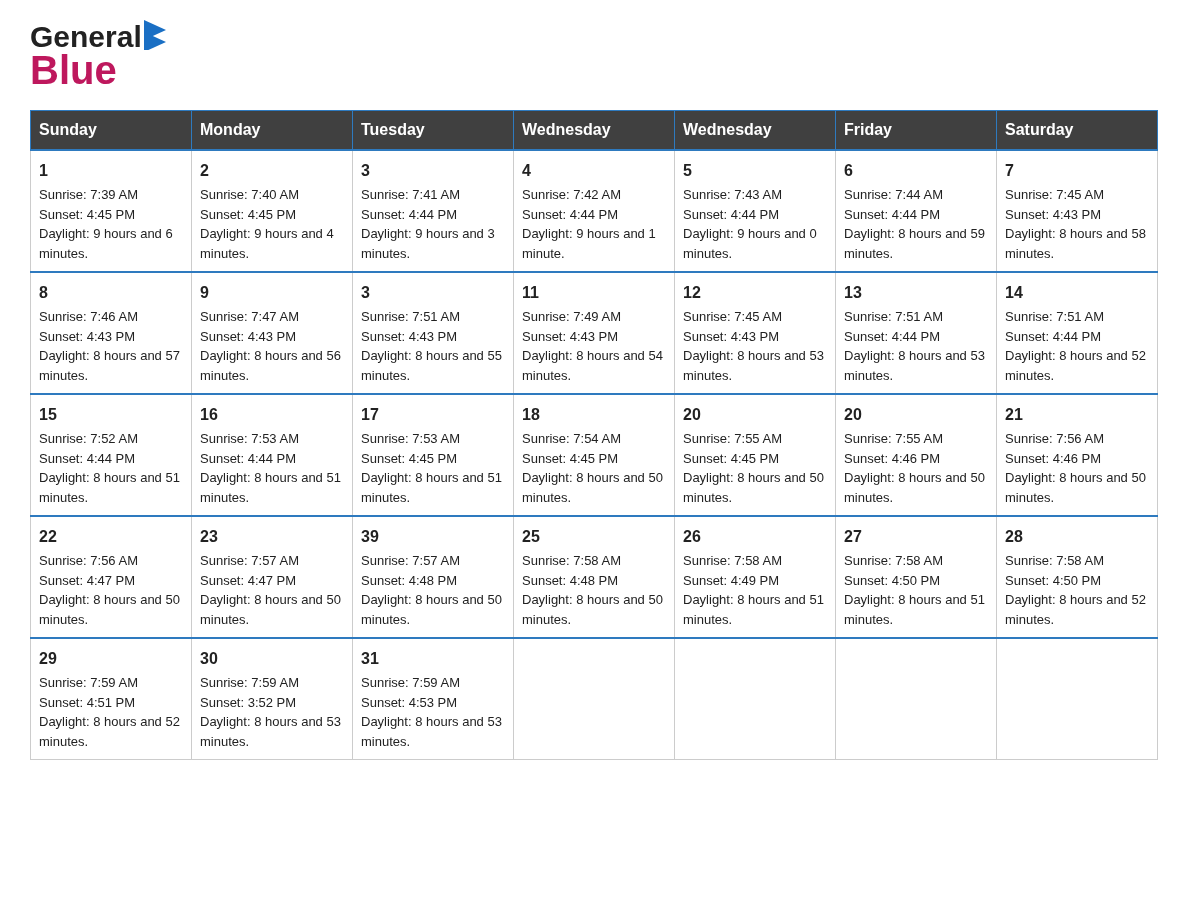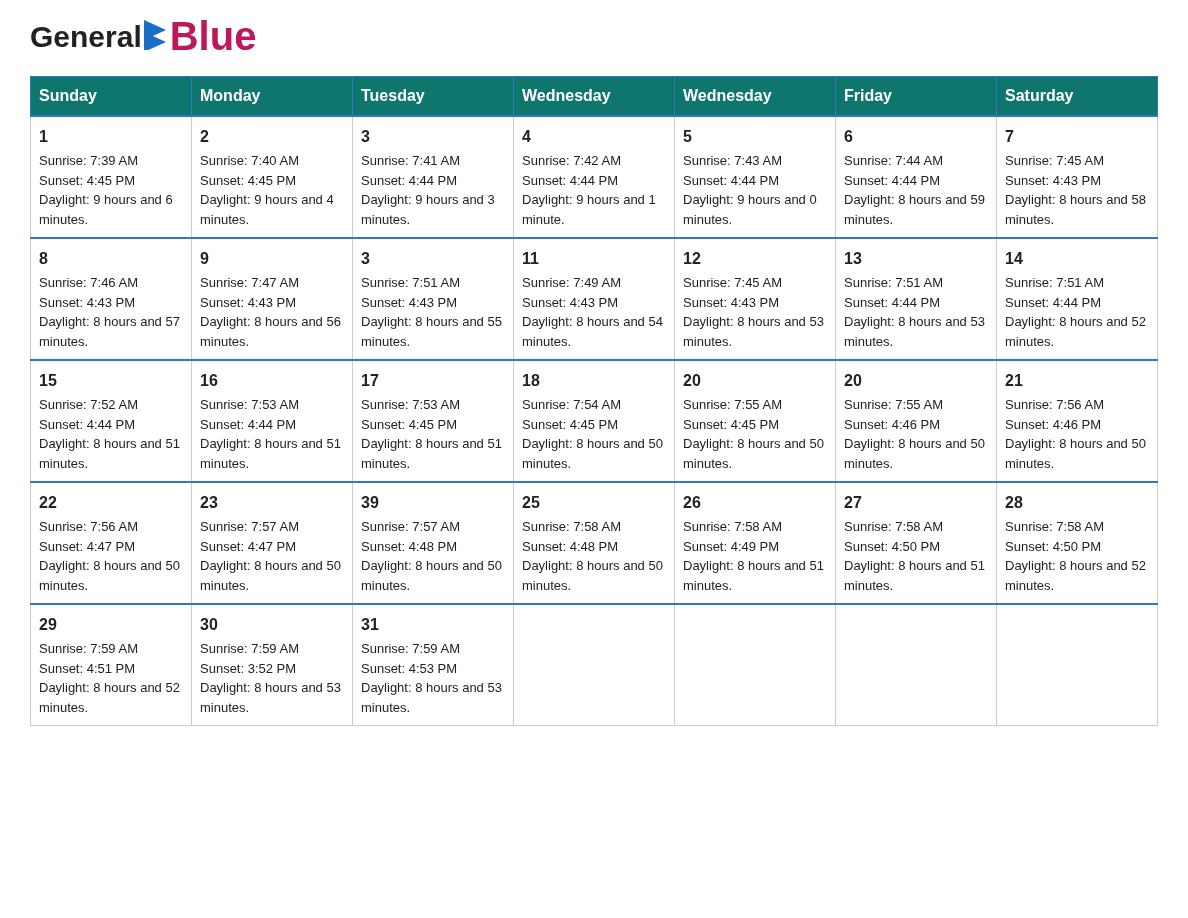--- a/index.html
+++ b/index.html
@@ -11,21 +11,21 @@
       min-height: 918px;
     }
     .header {
       display: flex;
       justify-content: space-between;
       align-items: flex-start;
       margin-bottom: 20px;
     }
     .logo {
       display: flex;
-      flex-direction: row;
+      flex-direction: column;
       align-items: flex-start;
     }
     .title-block {
       text-align: right;
     }
     .calendar-title {
       font-size: 52px;
       font-weight: bold;
       color: #222;
       line-height: 1.1;
@@ -33,21 +33,21 @@
     .calendar-subtitle {
       font-size: 22px;
       color: #444;
       margin-top: 4px;
     }
     table {
       width: 100%;
       border-collapse: collapse;
     }
     thead tr th {
-      background-color: #0f766e;
+      background-color: #404040;
       color: #fff;
       font-size: 16px;
       font-weight: bold;
       padding: 10px 8px;
       text-align: left;
       border: 1px solid #2e7abf;
     }
     tbody tr td {
       vertical-align: top;
       padding: 8px;

